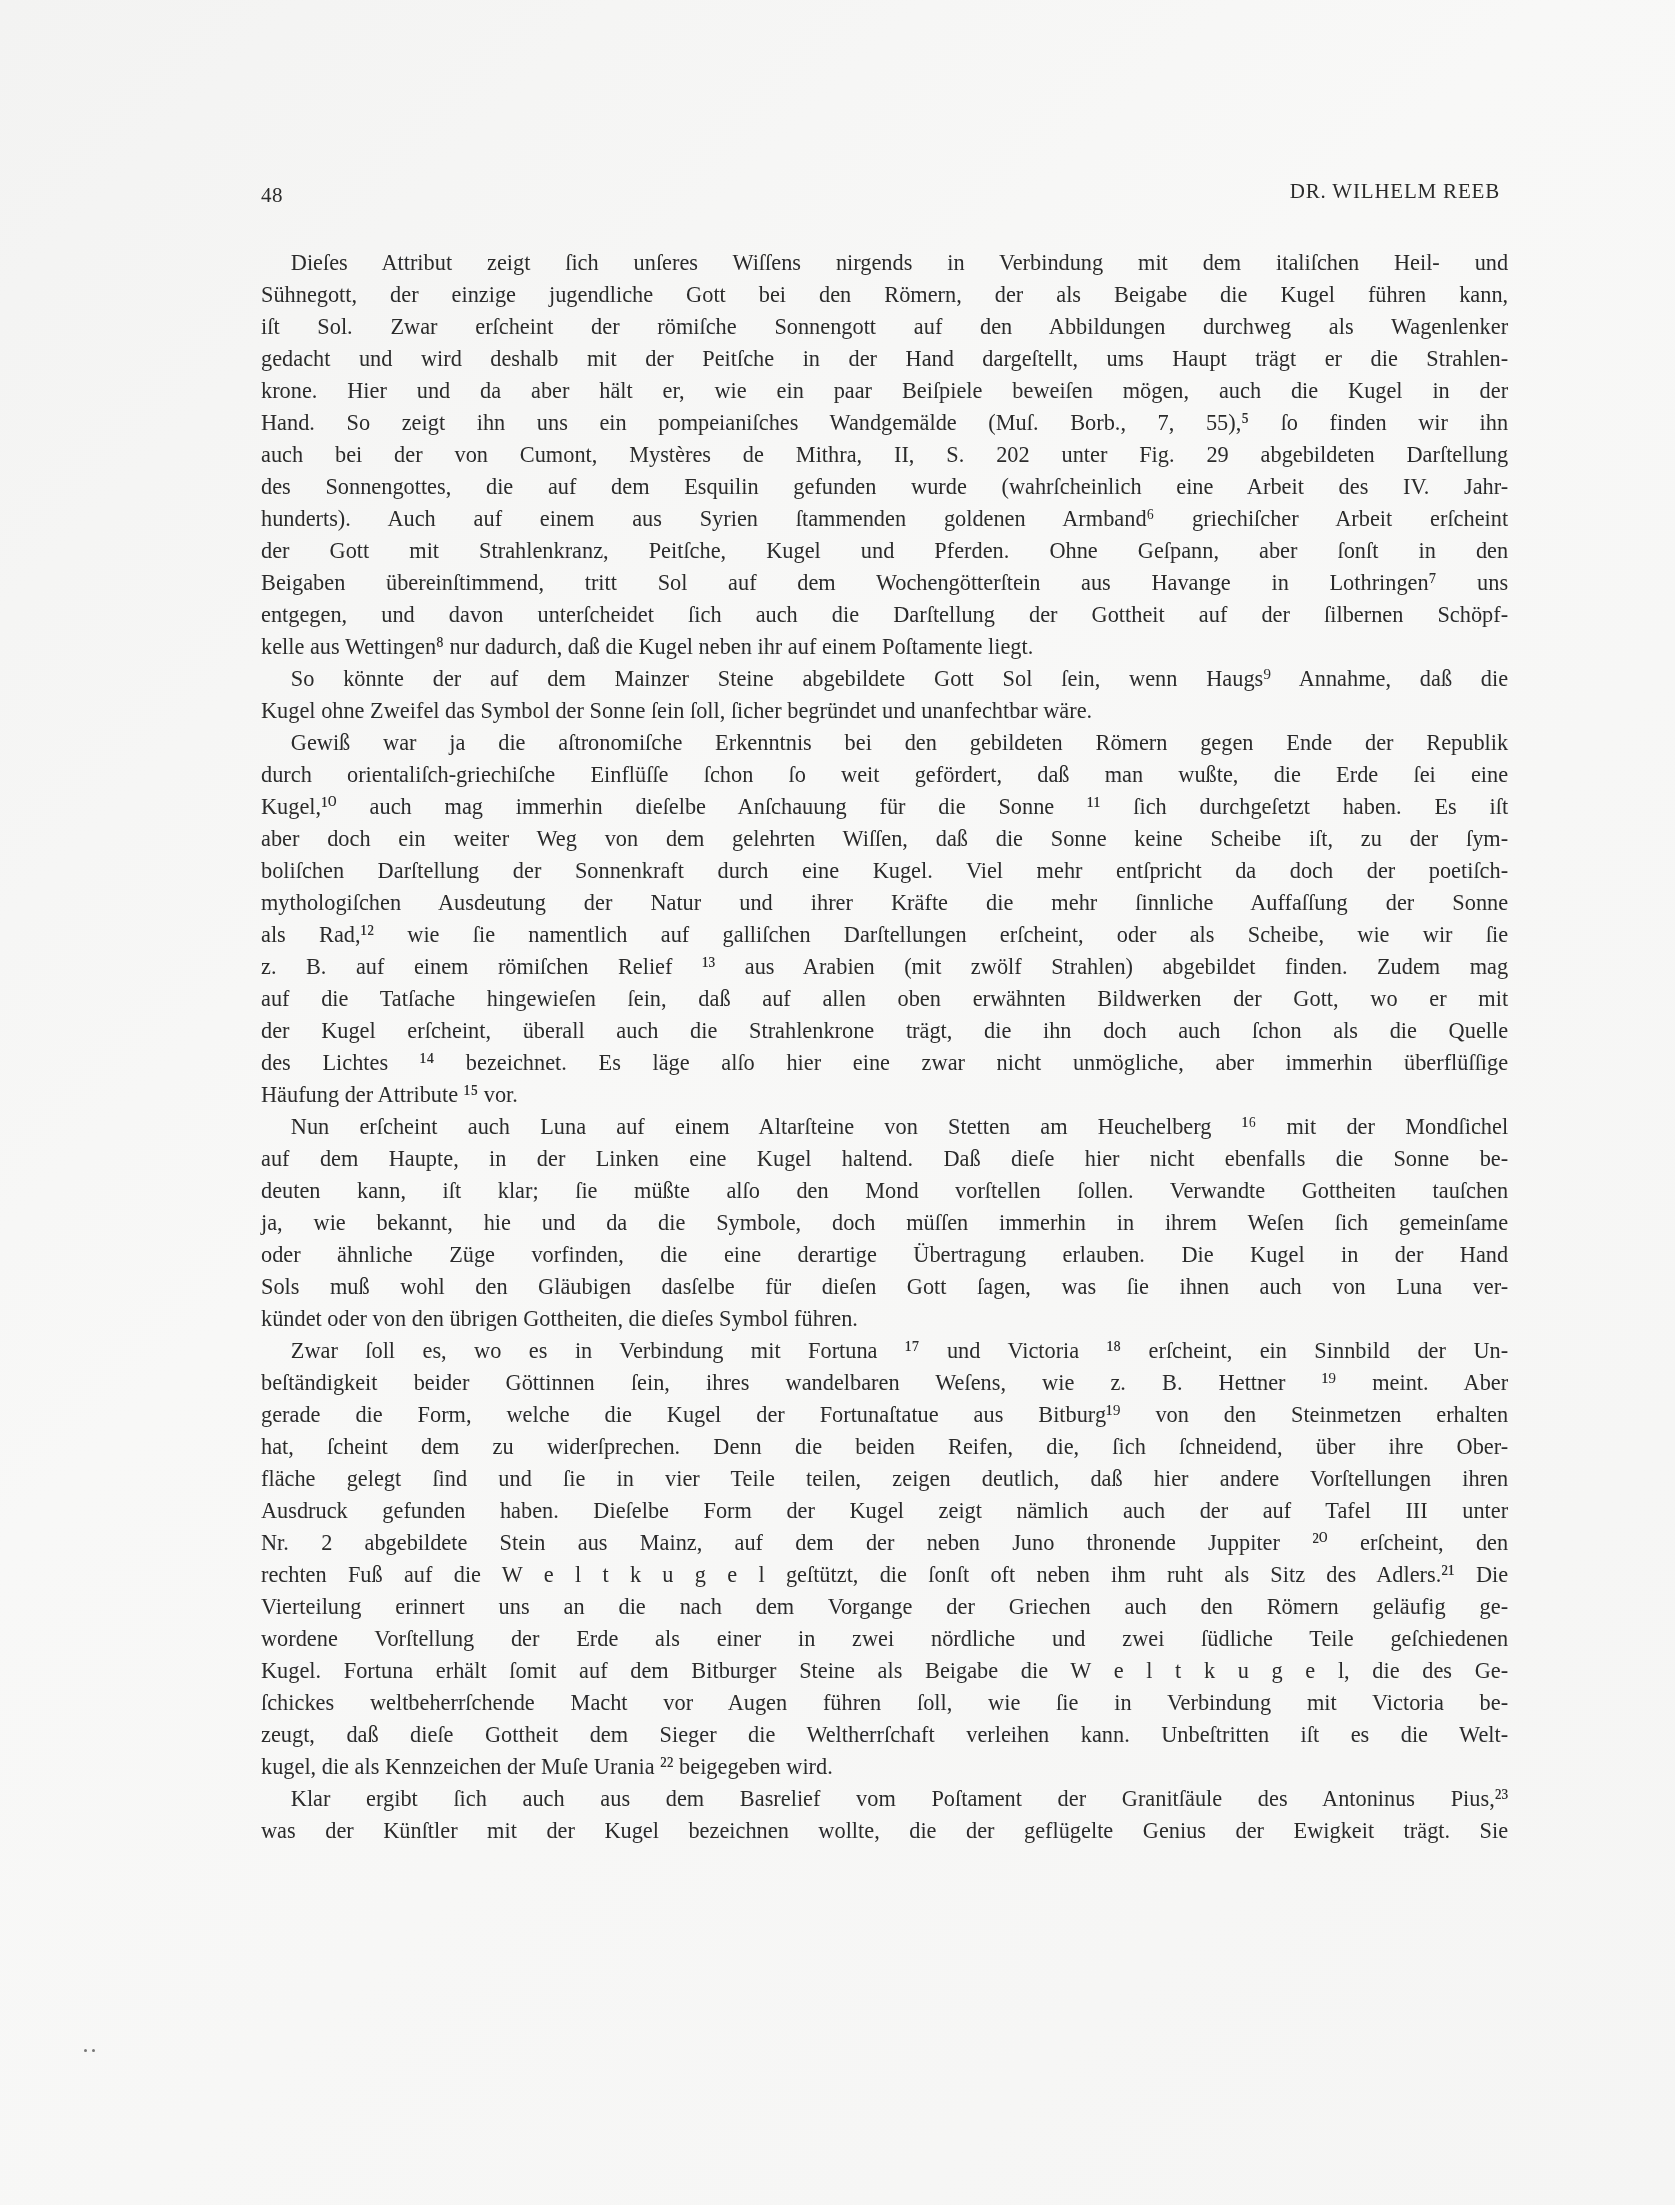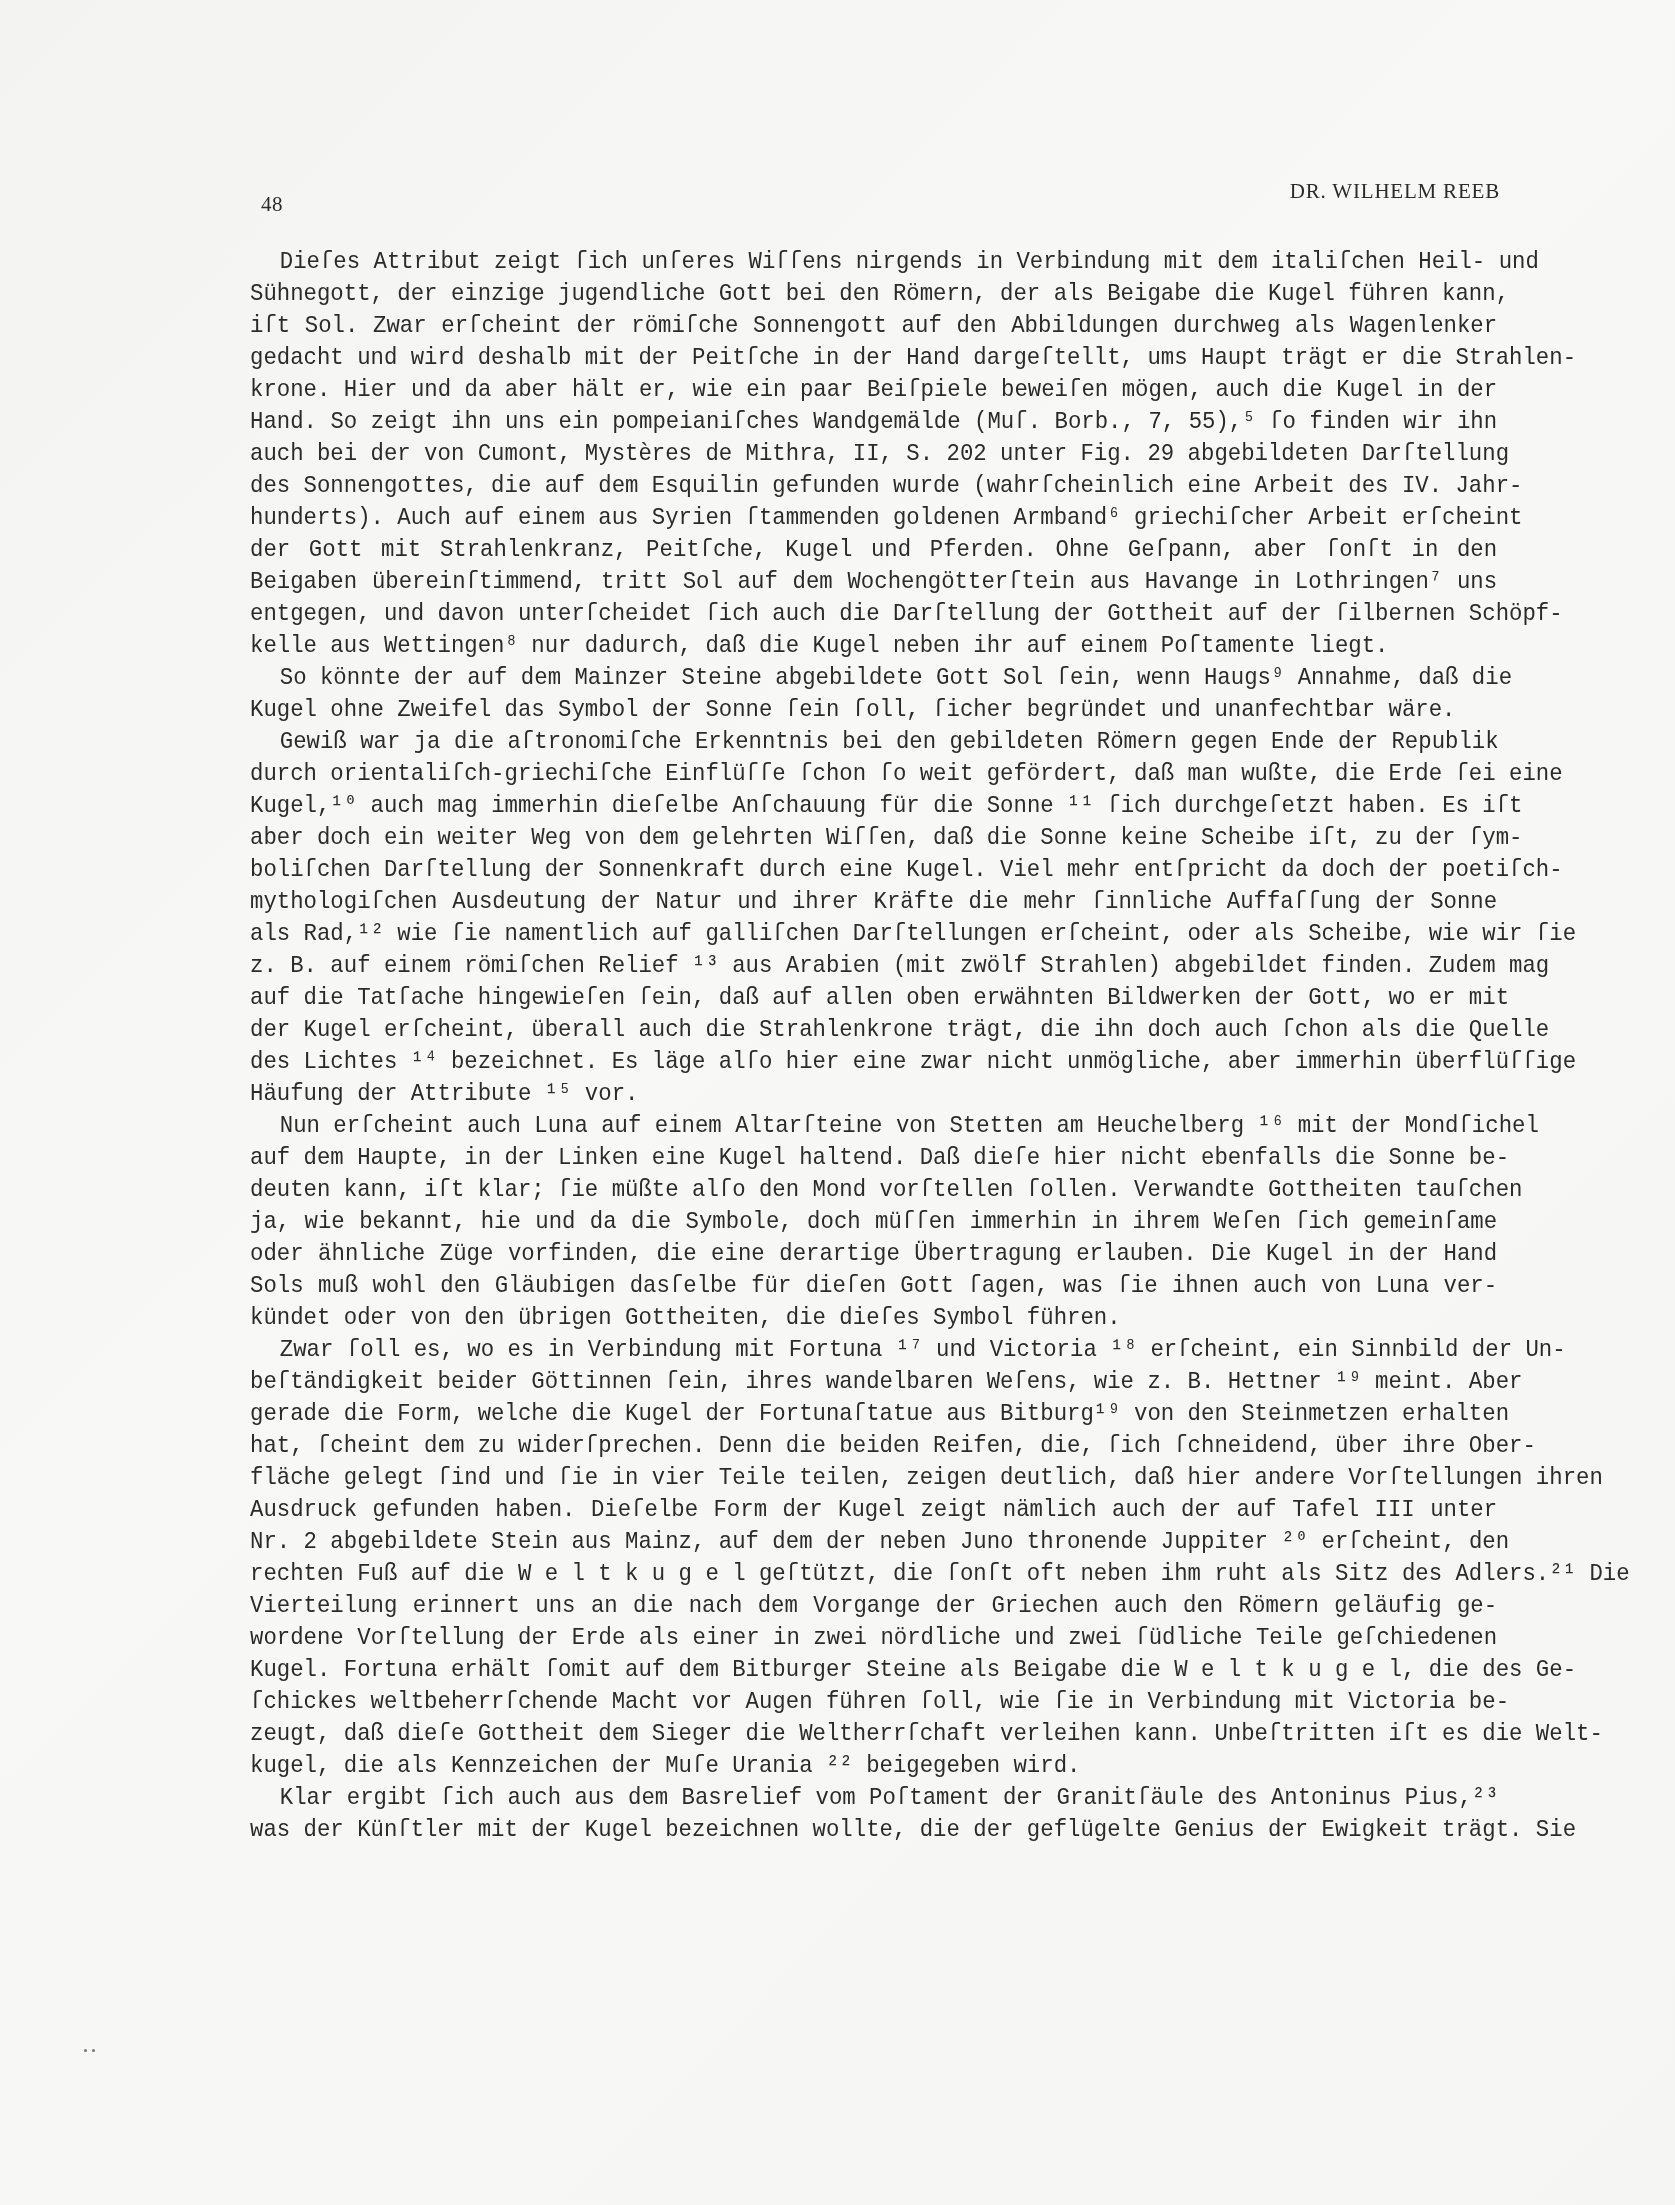--- a/index.html
+++ b/index.html
@@ -12,24 +12,24 @@
     color: #2b2b2b;
   }
   .page {
     position: absolute; left: 0; top: 0; width: 1676px; height: 2205px;
     background: linear-gradient(135deg, #f3f3f2 0%, #f8f8f7 40%, #f5f5f4 100%);
   }
   .running-head {
     position: absolute; top: 179px; left: 261px; width: 1247px;
     height: 34px; font-size: 21px; letter-spacing: 0.4px;
   }
-  .running-head .pageno { position: absolute; left: 0; top: 13px; }
+  .running-head .pageno { position: absolute; left: 0; top: 4px; }
   .running-head .author { position: absolute; right: 8px; top: 0; letter-spacing: 0.8px; }
   .body-text {
-    position: absolute; top: 246px; left: 250px; width: 1247px; font-family: Liberation Mono, monospace;
+    position: absolute; top: 246px; left: 261px; width: 1247px;
   }
   .line {
     height: 32px; line-height: 32px;
     font-size: 24px;
     white-space: nowrap;
     text-align: justify;
     text-align-last: justify;
     transform: scaleX(0.93);
     transform-origin: left center;
     width: 1341px;

